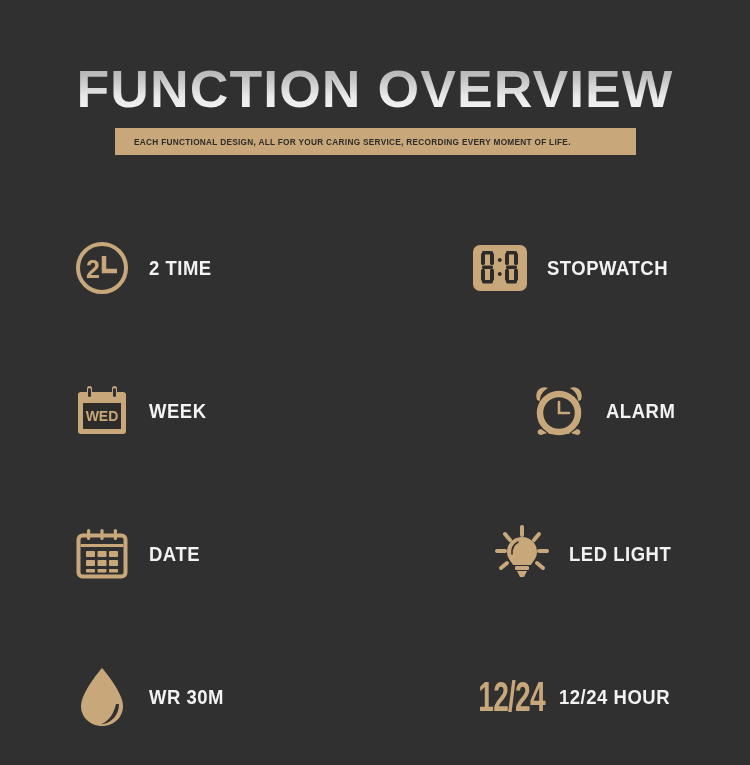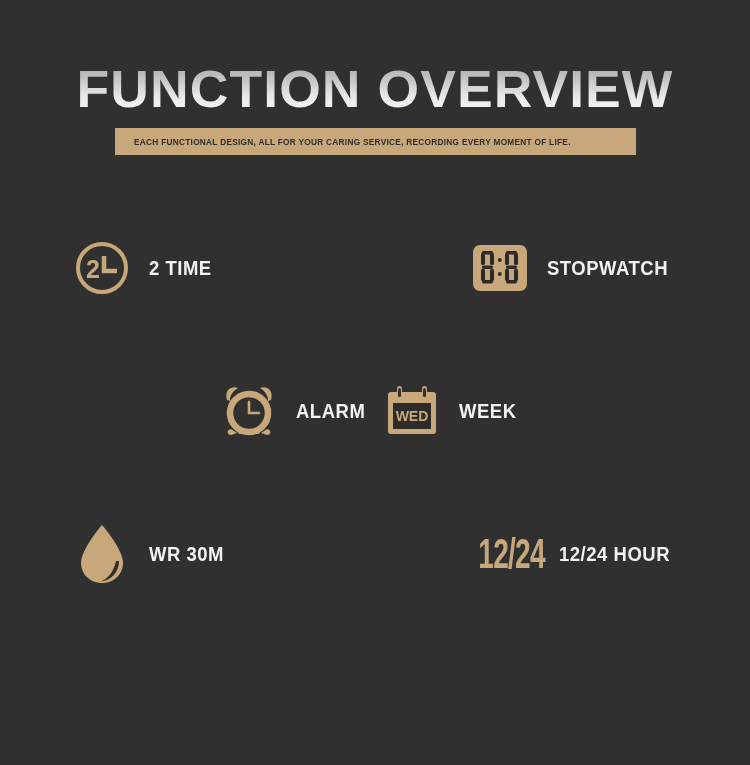--- a/index.html
+++ b/index.html
@@ -173,20 +173,39 @@
             <rect x="43" y="26" width="4" height="12" rx="1.4"></rect>
             <rect x="35" y="8" width="11" height="3.4" rx="1.4"></rect>
             <rect x="35" y="22.5" width="11" height="3.4" rx="1.4"></rect>
             <rect x="35" y="37" width="11" height="3.4" rx="1.4"></rect>
           </g>
         </svg>
       </div>
       <div class="feature-label">STOPWATCH</div>
     </div>
 
+    <div class="feature col-left">
+      <div class="icon-box">
+        <svg width="56" height="56" viewBox="0 0 56 56">
+
+          <rect x="13" y="3" width="5" height="13" rx="2.5" fill="#c8a87a"></rect>
+          <rect x="38" y="3" width="5" height="13" rx="2.5" fill="#c8a87a"></rect>
+
+          <rect x="4" y="9" width="48" height="42" rx="3" fill="#c8a87a"></rect>
+
+          <rect x="14" y="5" width="3" height="9" rx="1.5" fill="#303030"></rect>
+          <rect x="39" y="5" width="3" height="9" rx="1.5" fill="#303030"></rect>
+
+          <rect x="9" y="20" width="38" height="26" fill="#2e2c2a"></rect>
+          <text x="28" y="38" font-family="Liberation Sans, sans-serif" font-size="14" font-weight="bold" fill="#c8a87a" text-anchor="middle">WED</text>
+        </svg>
+      </div>
+      <div class="feature-label">WEEK</div>
+    </div>
+
     <div class="feature col-right">
       <div class="icon-box">
         <svg width="56" height="56" viewBox="0 0 56 56">
 
           <path d="M6 17 C3 8 10 2 17 5 C12 8 9 12 9 18 Z" fill="#c8a87a"></path>
           <path d="M50 17 C53 8 46 2 39 5 C44 8 47 12 47 18 Z" fill="#c8a87a"></path>
 
           <path d="M10 46 L16 50 L10 52 C6 52 5 47 10 46 Z" fill="#c8a87a"></path>
           <path d="M46 46 L40 50 L46 52 C50 52 51 47 46 46 Z" fill="#c8a87a"></path>
 
@@ -197,36 +216,68 @@
           <path d="M28 19 L28 30 L38 30" fill="none" stroke="#c8a87a" stroke-width="2.6" stroke-linecap="round"></path>
         </svg>
       </div>
       <div class="feature-label">ALARM</div>
     </div>
 
     <div class="feature col-left">
       <div class="icon-box">
         <svg width="56" height="56" viewBox="0 0 56 56">
 
-          <rect x="13" y="3" width="5" height="13" rx="2.5" fill="#c8a87a"></rect>
-          <rect x="38" y="3" width="5" height="13" rx="2.5" fill="#c8a87a"></rect>
-
-          <rect x="4" y="9" width="48" height="42" rx="3" fill="#c8a87a"></rect>
-
-          <rect x="14" y="5" width="3" height="9" rx="1.5" fill="#303030"></rect>
-          <rect x="39" y="5" width="3" height="9" rx="1.5" fill="#303030"></rect>
-
-          <rect x="9" y="20" width="38" height="26" fill="#2e2c2a"></rect>
-          <text x="28" y="38" font-family="Liberation Sans, sans-serif" font-size="14" font-weight="bold" fill="#c8a87a" text-anchor="middle">WED</text>
-        </svg>
-      </div>
-      <div class="feature-label">WEEK</div>
-    </div>
-
-
+          <rect x="13" y="3" width="3.2" height="11" rx="1.6" fill="#c8a87a"></rect>
+          <rect x="26.4" y="3" width="3.2" height="11" rx="1.6" fill="#c8a87a"></rect>
+          <rect x="39.8" y="3" width="3.2" height="11" rx="1.6" fill="#c8a87a"></rect>
+
+          <rect x="4.5" y="9.5" width="47" height="41" rx="4" fill="none" stroke="#c8a87a" stroke-width="4"></rect>
+
+          <rect x="6.5" y="18" width="43" height="3" fill="#c8a87a"></rect>
+
+          <g fill="#c8a87a">
+            <rect x="12" y="25" width="9" height="6" rx="0.8"></rect>
+            <rect x="23.5" y="25" width="9" height="6" rx="0.8"></rect>
+            <rect x="35" y="25" width="9" height="6" rx="0.8"></rect>
+            <rect x="12" y="34" width="9" height="6" rx="0.8"></rect>
+            <rect x="23.5" y="34" width="9" height="6" rx="0.8"></rect>
+            <rect x="35" y="34" width="9" height="6" rx="0.8"></rect>
+            <rect x="12" y="43" width="9" height="3.5" rx="0.8"></rect>
+            <rect x="23.5" y="43" width="9" height="3.5" rx="0.8"></rect>
+            <rect x="35" y="43" width="9" height="3.5" rx="0.8"></rect>
+          </g>
+        </svg>
+      </div>
+      <div class="feature-label">DATE</div>
+    </div>
+
+    <div class="feature col-right">
+      <div class="icon-box">
+        <svg width="60" height="60" viewBox="0 0 60 60">
+
+          <g stroke="#c8a87a" stroke-width="4" stroke-linecap="round">
+            <line x1="30" y1="3" x2="30" y2="11"></line>
+            <line x1="13" y1="10" x2="18" y2="16"></line>
+            <line x1="47" y1="10" x2="42" y2="16"></line>
+            <line x1="5" y1="27" x2="13" y2="27"></line>
+            <line x1="55" y1="27" x2="47" y2="27"></line>
+            <line x1="9" y1="44" x2="15" y2="39"></line>
+            <line x1="51" y1="44" x2="45" y2="39"></line>
+          </g>
+
+          <path d="M30 13 C21 13 15 20 15 28 C15 34 19 37 21 41 L39 41 C41 37 45 34 45 28 C45 20 39 13 30 13 Z" fill="#c8a87a"></path>
+
+          <path d="M26 18 C21 21 19.5 25 20 30" fill="none" stroke="#2e2c2a" stroke-width="1.6" stroke-linecap="round"></path>
+
+          <rect x="23" y="42" width="14" height="4" rx="1.2" fill="#c8a87a"></rect>
+          <path d="M25 47 L35 47 L32 53 L28 53 Z" fill="#c8a87a"></path>
+        </svg>
+      </div>
+      <div class="feature-label">LED LIGHT</div>
+    </div>
 
     <div class="feature col-left">
       <div class="icon-box">
         <svg width="48" height="62" viewBox="0 0 48 62">
           <path d="M24 2 C24 2 3 26 3 40 C3 51.5 12.4 60 24 60 C35.6 60 45 51.5 45 40 C45 26 24 2 24 2 Z" fill="#c8a87a"></path>
           <path d="M41 38 C41 50 33 57 23 58.6 C32 54 36 47 38 38 Z" fill="#303030"></path>
         </svg>
       </div>
       <div class="feature-label">WR 30M</div>
     </div>

